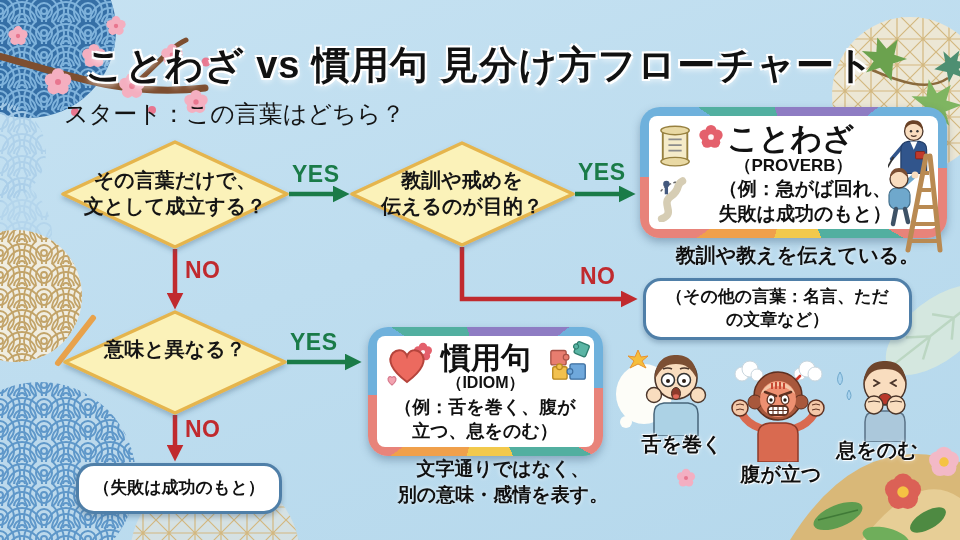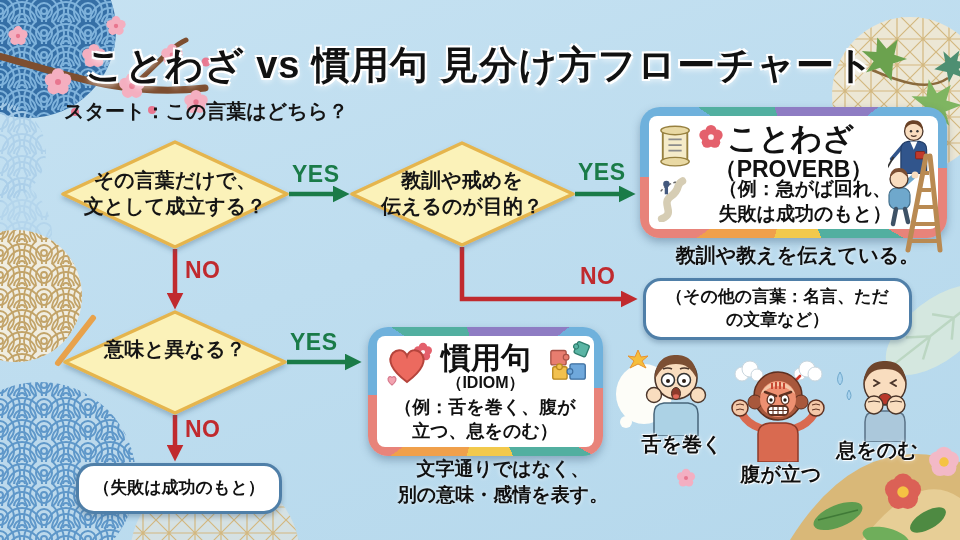--- a/index.html
+++ b/index.html
@@ -8,21 +8,21 @@
     background:linear-gradient(160deg,#C6E2F2 0%,#BEDDEF 45%,#B5D8EC 100%);
     font-family:"Liberation Sans","DejaVu Sans",sans-serif;color:#1c1c1c;
   }
   .abs{position:absolute;}
   .svgLayer{position:absolute;left:0;top:0;width:960px;height:540px;}
   #title{
     left:0;top:40px;width:960px;text-align:center;font-size:38px;font-weight:900;color:#111;
     letter-spacing:1px;
     text-shadow:-2px -2px 0 #fff,2px -2px 0 #fff,-2px 2px 0 #fff,2px 2px 0 #fff,0 3px 6px rgba(255,255,255,.9);
   }
-  #startLabel{left:64px;top:98px;font-size:20px;font-weight:700;color:#141414;}
+  #startLabel{left:64px;top:98px;font-size:24px;font-weight:400;color:#141414;}
   .dLabel{font-size:20px;font-weight:800;line-height:1.32;text-align:center;color:#151515;}
   .yes{font-size:23px;font-weight:900;color:#1A7B48;letter-spacing:.5px;}
   .no{font-size:23px;font-weight:900;color:#C02A2E;letter-spacing:.5px;}
   .rainbowCard{
     border-radius:20px;padding:9px;z-index:3;
     background:conic-gradient(from 20deg,
       #8E7CC3 0 9%,#6FB1DC 9% 19%,#E8837A 19% 28%,#52AFA0 28% 38%,#F2C94C 38% 49%,
       #F0A04B 49% 60%,#E8837A 60% 69%,#6FB1DC 69% 79%,#52AFA0 79% 90%,#8E7CC3 90% 100%);
     box-shadow:0 4px 8px rgba(40,70,100,.35);
   }
@@ -267,21 +267,21 @@
         <path d="M6,42 L-1,54" stroke="#333" stroke-width="2"></path>
         <path d="M14,60 L14,34 Q14,26 22,25 L34,25 Q42,26 42,34 L42,60 Z" fill="#31558C" stroke="#1F3A64" stroke-width="1.2"></path>
         <path d="M24,25 L28,34 L32,25 Z" fill="#FFF"></path>
         <rect x="30" y="36" width="10" height="8" rx="1" fill="#C0392B" stroke="#7E241B"></rect>
         <circle cx="28" cy="14" r="10" fill="#F9DDBF" stroke="#4A352A" stroke-width="1.4"></circle>
         <path d="M18,13 C18,4 23,2 28,2 C34,2 38,5 38,13 C34,7 31,6 28,6 C24,6 20,8 18,13 Z" fill="#6B4226"></path>
         <circle cx="25" cy="14" r="1.3" fill="#333"></circle>
           <circle cx="32" cy="14" r="1.3" fill="#333"></circle>
         <path d="M25,18.5 Q28,20.5 31,18.5" stroke="#4A352A" stroke-width="1.2" fill="none"></path>
       </svg>
-      <div class="cardSub" style="top:38px;font-size:23px;">（PROVERB）</div>
+      <div class="cardSub" style="top:38px;font-size:17px;">（PROVERB）</div>
       <svg class="abs" style="left:7px;top:60px;" width="34" height="46" viewBox="0 0 36 46">
         <path d="M6,44 C22,38 4,28 16,20 C27,12 20,8 28,4" stroke="#D6CDB4" stroke-width="8" fill="none" stroke-linecap="round"></path>
         <path d="M5,15 C9,9 15,7 21,5" stroke="#666" stroke-width="1.5" stroke-dasharray="3,2.5" fill="none"></path>
         <circle cx="11" cy="7" r="3.4" fill="#44597E"></circle>
         <path d="M11,10 L11,18" stroke="#44597E" stroke-width="3.5"></path>
       </svg>
       <div class="cardExample" style="left:38px;top:60px;width:236px;font-size:19px;">
         <div>（例：急がば回れ、</div>
           <div>失敗は成功のもと）</div>
       </div>

